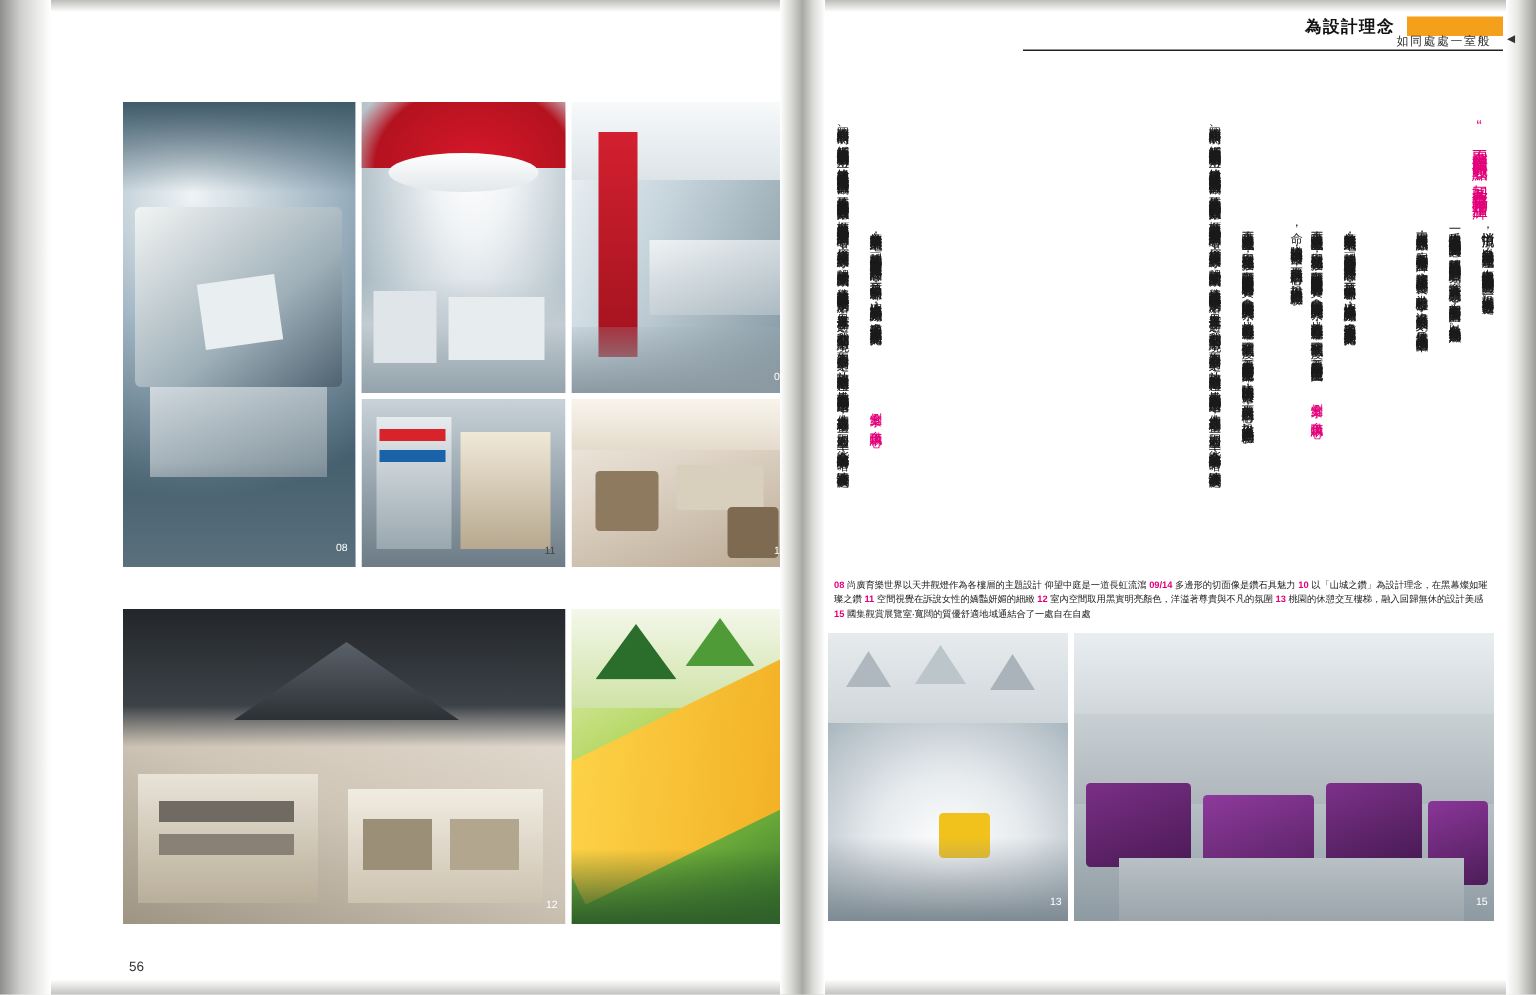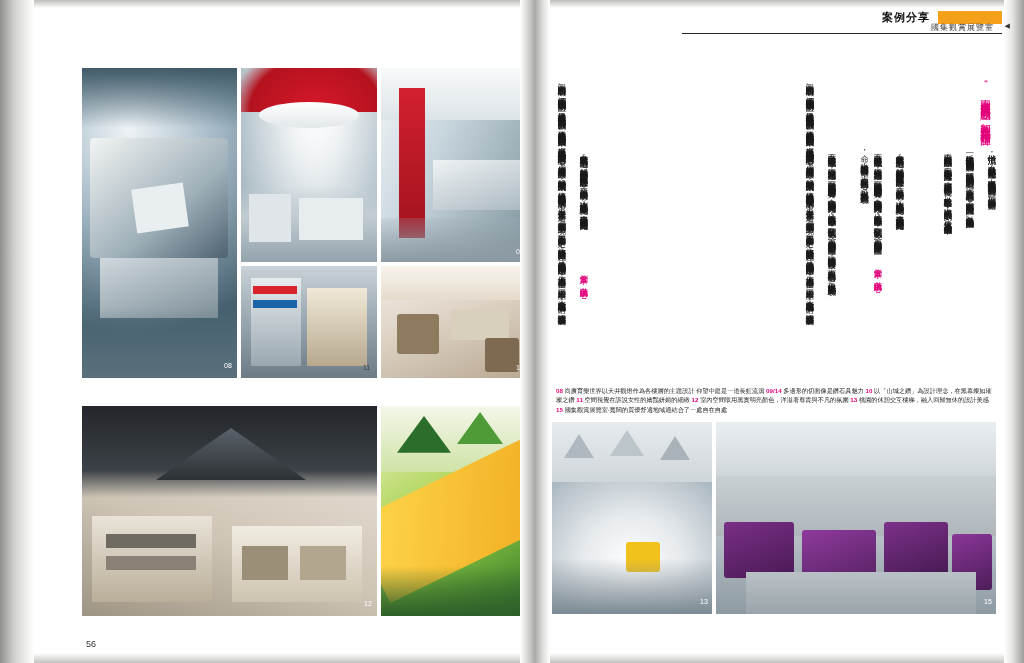--- a/index.html
+++ b/index.html
@@ -138,23 +138,23 @@
   <div class="ph" style="left:381px;top:406px;width:148px;height:210px;">
     <div class="g7"></div>
     <div class="ov" style="left:0;top:0;width:100%;height:66px;background:linear-gradient(180deg,#f4f7ea,#cfe3a6);"></div>
     <div class="ov" style="left:-20px;top:70px;width:190px;height:90px;background:linear-gradient(120deg,#ffd84d,#f0a91e);transform:rotate(-26deg);"></div>
     <div class="ov" style="left:16px;top:10px;width:54px;height:46px;background:#2b6d2a;clip-path:polygon(50% 0,100% 80%,0 80%);"></div>
     <div class="ov" style="left:76px;top:6px;width:46px;height:40px;background:#4e9b38;clip-path:polygon(50% 0,100% 80%,0 80%);"></div>
     <div class="ov" style="left:0;bottom:0;width:100%;height:50px;background:linear-gradient(0deg,#2f5f2a,rgba(47,95,42,0));"></div>
   </div>
 
   <div class="hdr-tab"></div>
-  <div class="hdr-title">案例分享</div>
+  <div class="hdr-title">為設計理念</div>
   <div class="hdr-rule"></div>
-  <div class="hdr-sub">國集觀賞展覽室</div>
+  <div class="hdr-sub">如同處處一室般</div>
   <div class="hdr-arrow" style="right:14px;top:22px;">◀</div>
 
   <div class="pull" style="right:28px;top:78px;height:200px;">“不同樓層以相異的顏色妝點，如同各色寶石在燈光下熠熠生輝。”</div>
 
   <div class="col" style="right:26px;top:148px;height:222px;width:12px;">悄悄流瀉中，以自身的光華點亮了這座山城，中心內櫃合性質的娛樂機能和組裝修飾的空間質感，提供到山城一遊步的最佳去處。</div>
   <div class="col" style="right:48px;top:148px;height:222px;width:12px;">一反購物中心慣用的素色或黑白主調來強調空間質感，林明娓的設計風格在此一展覽到的繽紛亮麗，響應著「珠寶」的核心概念，內部空間將如疊妝女人的嬌豔，以各色飾品襯托其溫柔嫵媚。</div>
   <div class="col" style="right:70px;top:148px;height:222px;width:12px;">不同樓層以相異的顏色妝點，如同各色寶石在燈光下熠熠生輝，將樓層底板至頂串聯成一體良虹，於中心點拾獲收攀，沒有過度鋪張的刻版，只使人震攝於五光十色的斑爛炫目中。</div>
 
   <div class="col" style="right:118px;top:148px;height:222px;width:12px;">夜色襲輕紗籠罩了苗栗的土地，林明娓的最新創作「尚廣育樂世界」以「山城之鑽」為設計理念，是萬籟俱寂中的一顆明珠，連比例也讓求事工點完素細緻，多邊形的切面或如璀璨之反覆精層的拋光。</div>
   <div class="col heading" style="right:140px;top:262px;height:84px;width:12px;">案例分享‧台茂購物中心</div>

